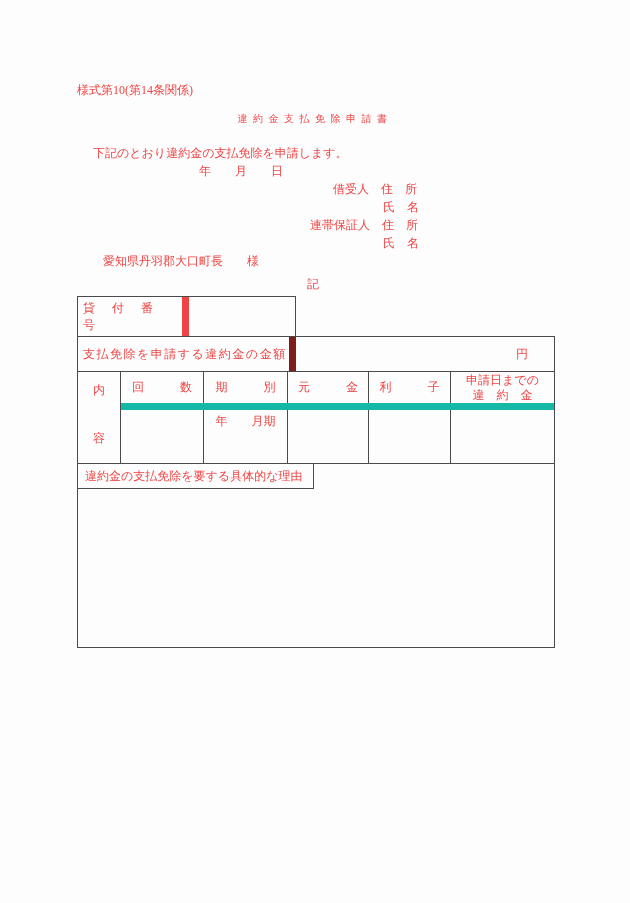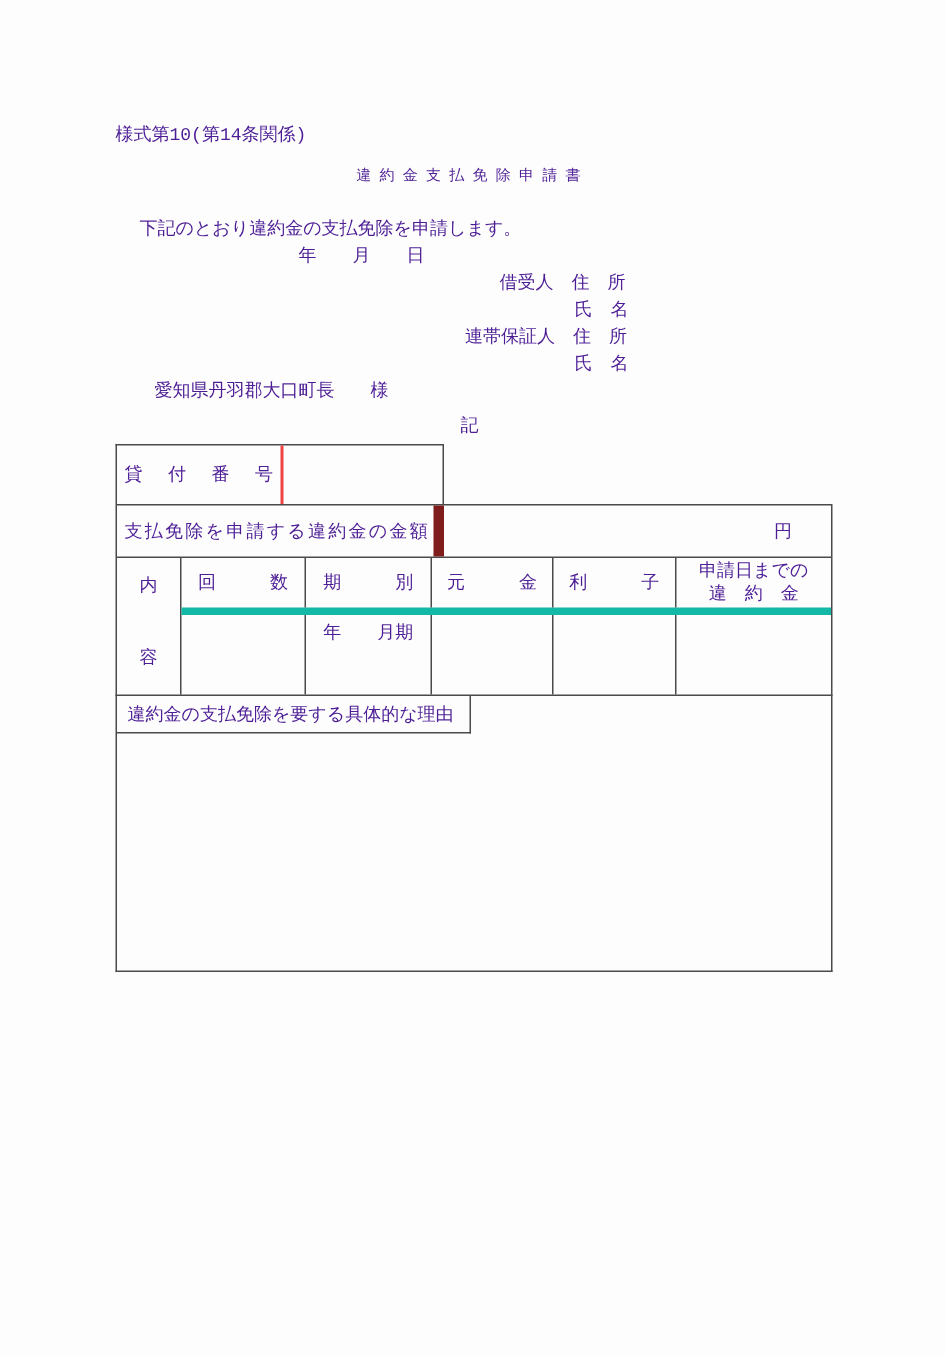--- a/index.html
+++ b/index.html
@@ -5,22 +5,22 @@
   html, body {
     margin: 0;
     padding: 0;
     background: #ffffff;
   }
   .page {
     position: relative;
     width: 630px;
     height: 903px;
     background: #fdfdfd;
-    font-family: Liberation Mono, monospace;
-    color: #4c1d95;
+    font-family: Liberation Serif, serif;
+    color: #ef4444;
     font-size: 12px;
     overflow: hidden;
   }
   .t {
     position: absolute;
     white-space: pre;
     line-height: 14px;
   }
   .centered {
     left: 0;
@@ -41,21 +41,21 @@
   .doc-table, .doc-table * { box-sizing: border-box; }
   .row-a {
     width: 219px;
     height: 40px;
     border: 1px solid #4a4a4a;
     border-bottom: none;
     display: flex;
   }
   .row-a .cell-label {
     width: 111px;
-    border-right: 2px solid #ef4444;
+    border-right: 7px solid #ef4444;
     display: flex;
     align-items: center;
     padding-left: 5px;
     letter-spacing: 2.5px;
   }
   .row-a .cell-blank { flex: 1; }
   .row-b {
     width: 478px;
     height: 36px;
     border: 1px solid #4a4a4a;
@@ -89,21 +89,21 @@
     display: flex;
     flex-direction: column;
     align-items: center;
     justify-content: space-between;
     padding: 10px 0 16px 0;
   }
   .grid-right { flex: 1; display: flex; flex-direction: column; }
   .grid-header {
     height: 38px;
     display: flex;
-    border-bottom: 5px solid #14b8a6;
+    border-bottom: 7px solid #14b8a6;
   }
   .grid-data { flex: 1; display: flex; }
   .gc { border-right: 1px solid #4a4a4a; display: flex; align-items: center; justify-content: center; }
   .gc.last { border-right: none; flex: 1; }
   .gc.w1 { width: 83px; }
   .gc.w2 { width: 84px; text-align: center; }
   .gc.w3 { width: 81px; }
   .gc.w4 { width: 82px; }
   .gc.two-line {
     flex-direction: column;

